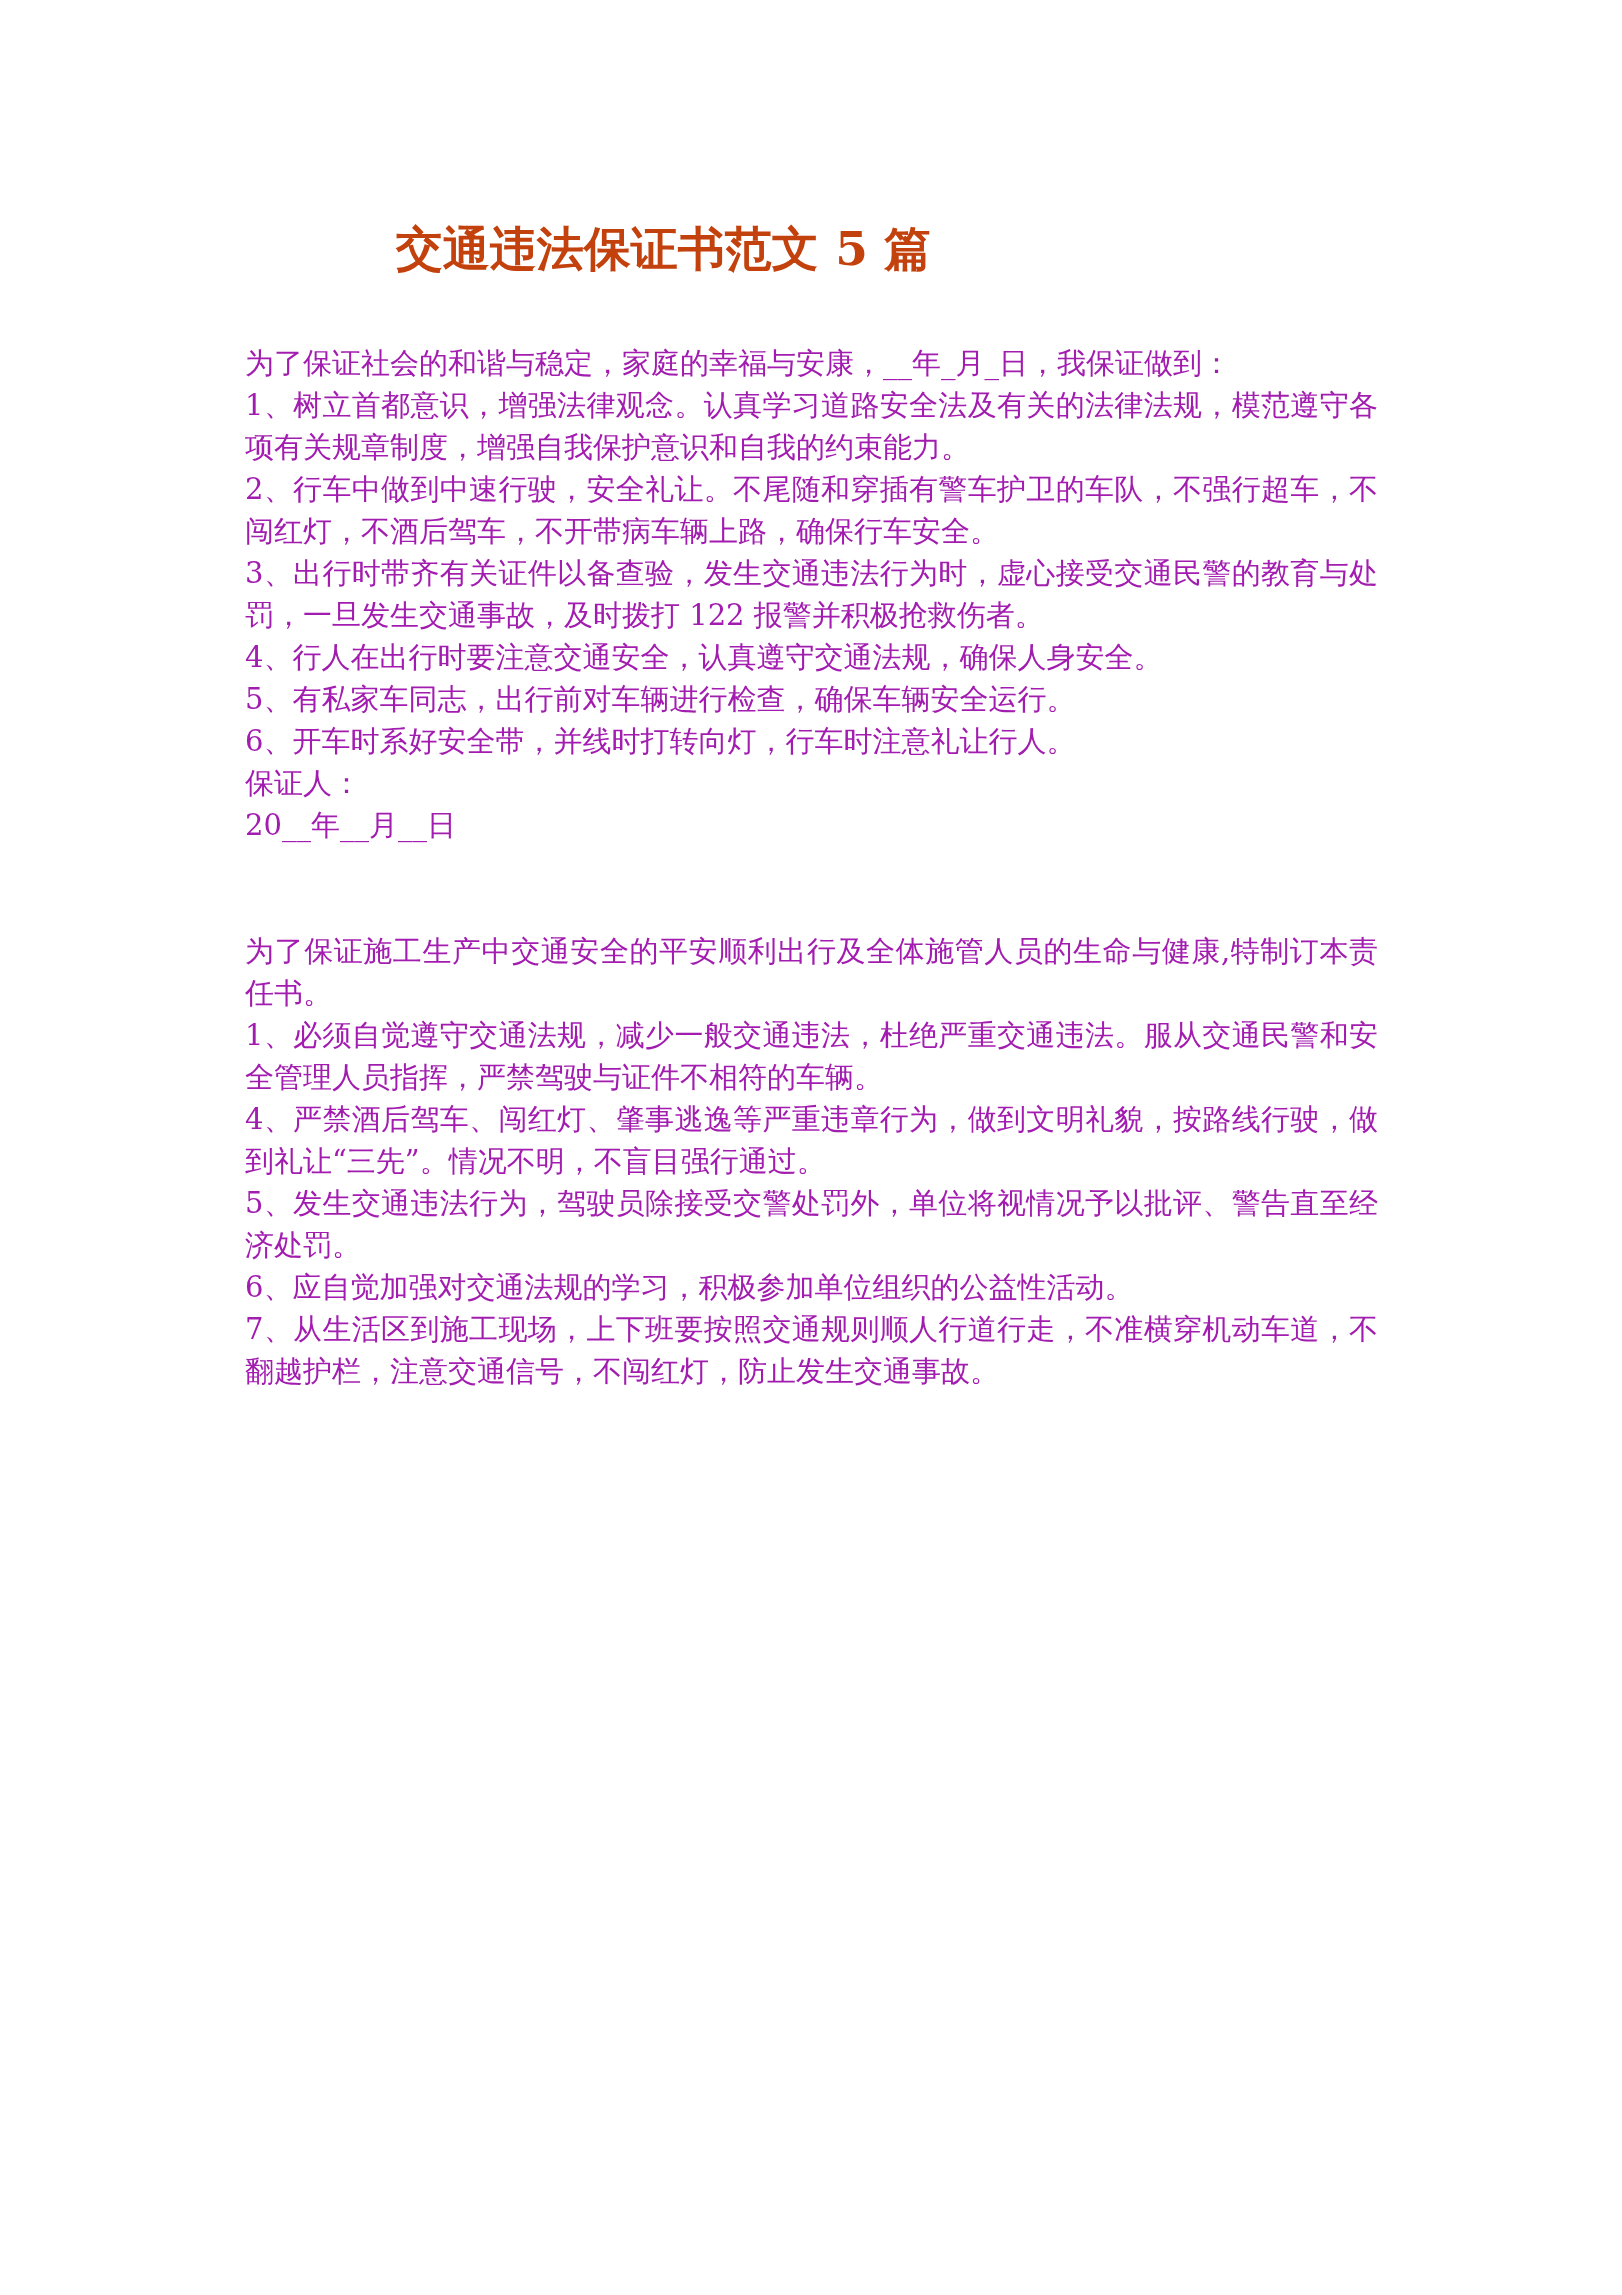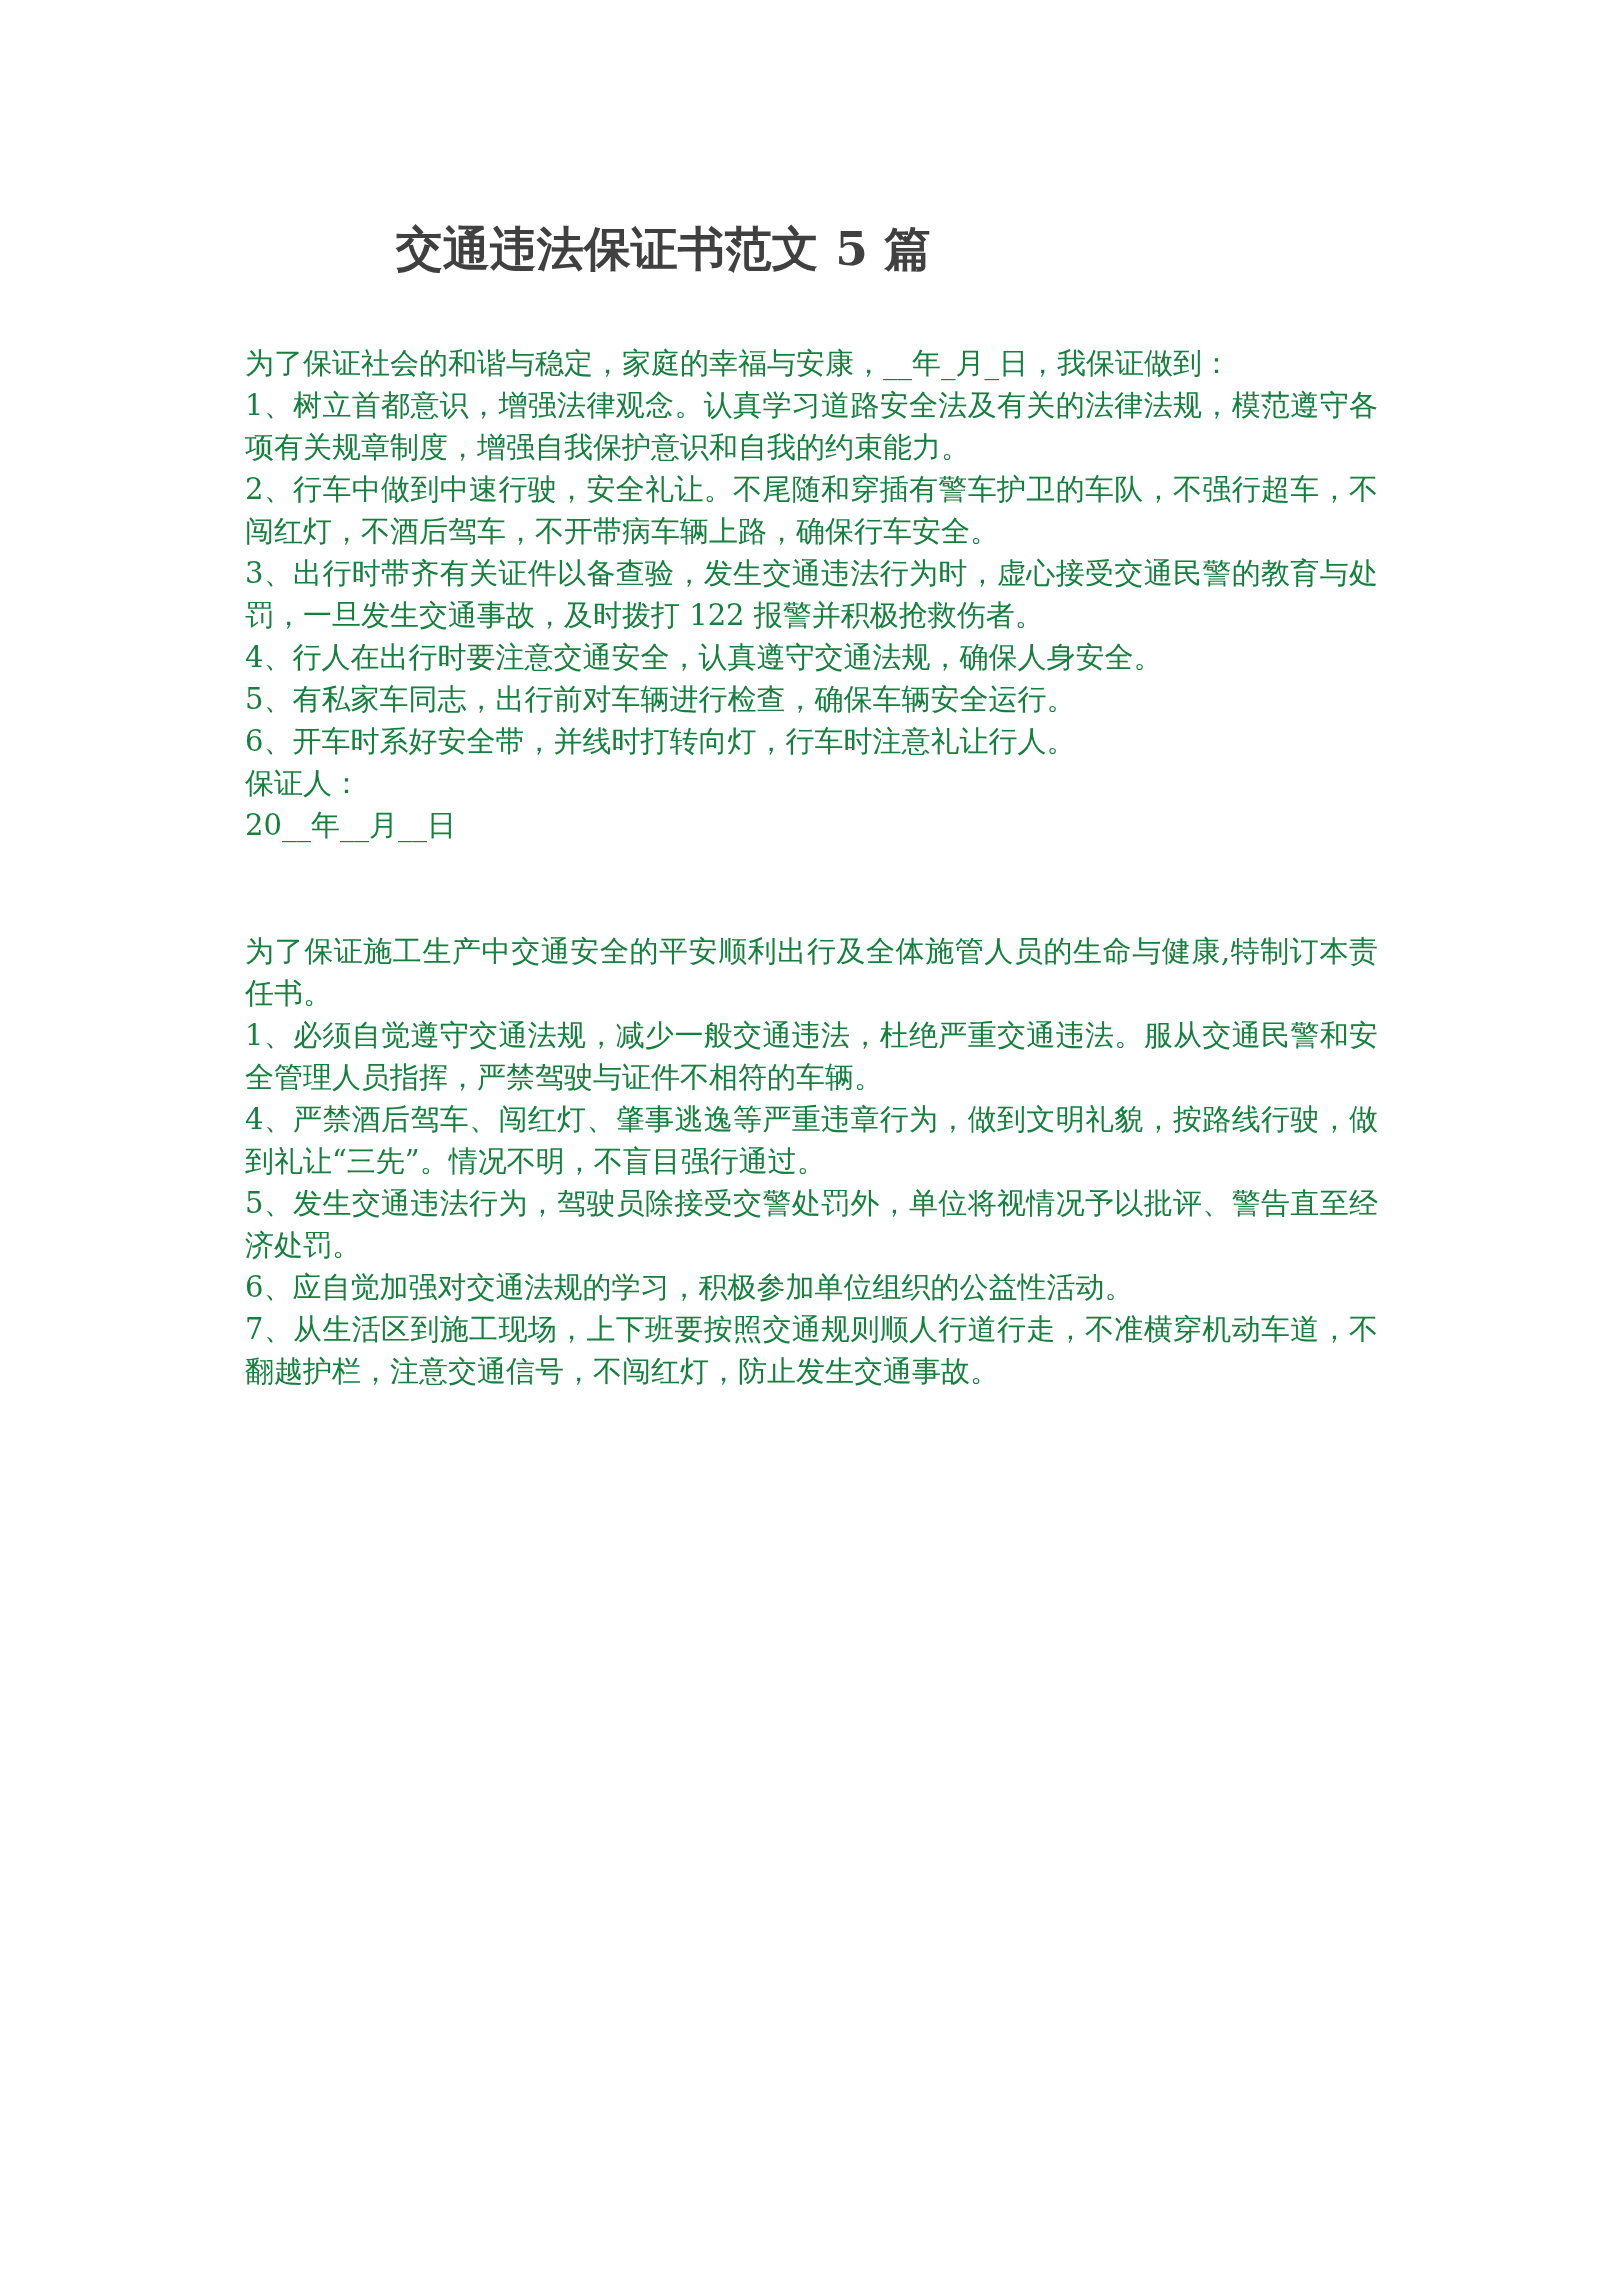--- a/index.html
+++ b/index.html
@@ -22,35 +22,35 @@
   .doc-title {
     position: absolute;
     top: 194px;
     left: 0;
     width: 1327px;
     text-align: center;
     font-size: 47px;
     font-weight: bold;
     line-height: 1.0;
     letter-spacing: 0px;
-    color: #404040;
+    color: #c2410c;
     font-family: "DejaVu Serif", "Liberation Serif", serif;
   }
   .body-block {
     position: absolute;
     top: 342px;
     left: 245px;
     width: 1133px;
   }
   p.para {
     margin: 0 0 0 0;
     padding: 0;
     font-size: 29px;
     line-height: 42px;
-    color: #15803d;
+    color: #a21caf;
     text-align: justify;
     text-justify: inter-ideograph;
     text-align-last: left;
     word-break: break-all;
     font-family: "DejaVu Serif", "Liberation Serif", serif;
   }
   p.spacer {
     height: 42px;
     margin: 0;
     padding: 0;

